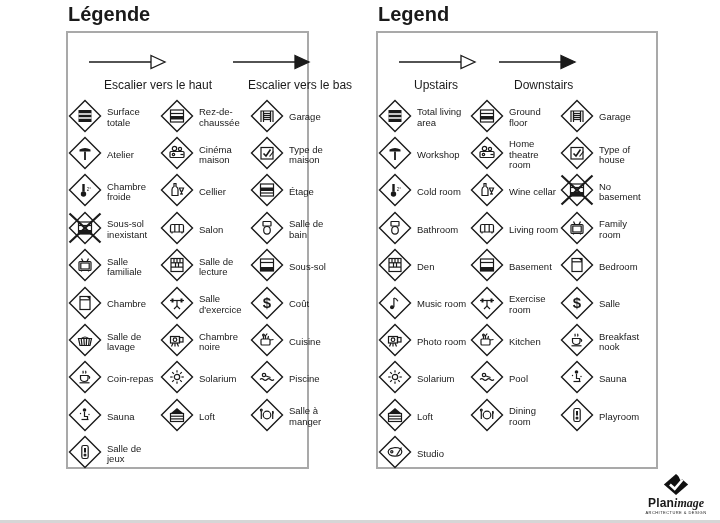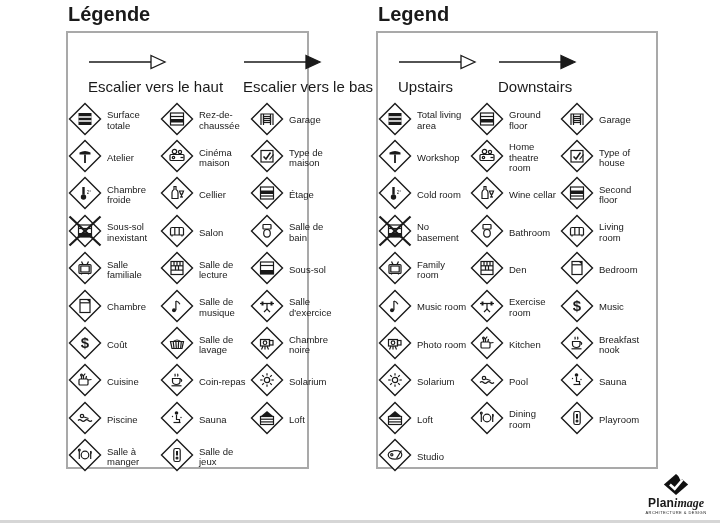--- a/index.html
+++ b/index.html
@@ -6,21 +6,21 @@
   .page{position:relative;width:720px;height:523px;background:#fff;overflow:hidden;
         font-family:"Liberation Sans",sans-serif;color:#1a1a1a;}
   .panel-wrap{position:absolute;top:0;height:475px;}
   #panel-fr{left:66px;width:243px;}
   #panel-en{left:376px;width:282px;}
   .panel-title{position:absolute;top:3px;left:2px;margin:0;font-size:20px;font-weight:700;white-space:nowrap;}
   .panel-box{position:absolute;top:31px;left:0;right:0;height:438px;border:2px solid #a9a9a9;
              background:#fff;box-sizing:border-box;}
   .arrow-row{display:flex;gap:20px;padding:21px 0 0 20px;}
   .arrow-group{display:flex;flex-direction:column;align-items:flex-start;}
-  .arrow-label{font-size:15px;margin-top:4px;white-space:nowrap;}
+  .arrow-label{font-size:12px;margin-top:4px;white-space:nowrap;margin-left:16px;}
   .legend-grid{display:grid;grid-template-columns:92px 90px 82px;margin-top:7px;}
   .legend-item{display:flex;align-items:center;height:37.4px;}
   .legend-item svg{flex:0 0 34px;}
   .item-label{font-size:9.5px;line-height:10.5px;margin-left:5px;width:50px;}
   .logo{position:absolute;right:7px;top:473px;width:74px;display:flex;flex-direction:column;align-items:center;}
   .logo-name{font-size:12px;line-height:12px;margin-top:1px;}
   .logo-name .bold{font-weight:700;letter-spacing:.2px;}
   .logo-name .script{font-family:"Liberation Serif",serif;font-style:italic;font-weight:700;}
   .logo-tagline{font-size:4px;letter-spacing:.45px;margin-top:1px;white-space:nowrap;}
   .page-edge{position:absolute;left:0;bottom:0;width:100%;height:3px;background:#d6d6d6;}
@@ -239,31 +239,20 @@
                   <line x1="5" y1="6.8" x2="15" y2="6.8"></line>
                   <path d="M15 3.5 L11.5 3.5 L15 6.8 Z" fill="#1a1a1a" stroke="none"></path>
                 </g>
               </svg></span>
             <span class="item-label">Chambre</span>
           </div>
           <div class="legend-item">
             <span><svg viewBox="0 0 34 34" width="34" height="34">
                 <polygon points="17,1.5 32.5,17 17,32.5 1.5,17" fill="#ffffff" stroke="#1a1a1a" stroke-width="1.4"></polygon>
                 <g transform="translate(7,7)" stroke="#1a1a1a" stroke-width="1.2" fill="none">
-                  <circle cx="7" cy="14.2" r="2" fill="#1a1a1a" stroke="none"></circle>
-                  <line x1="8.9" y1="14.2" x2="8.9" y2="5"></line>
-                  <path d="M8.9 5 q3 0.6 4 3.2"></path>
-                </g>
-              </svg></span>
-            <span class="item-label">Salle de musique</span>
-          </div>
-          <div class="legend-item">
-            <span><svg viewBox="0 0 34 34" width="34" height="34">
-                <polygon points="17,1.5 32.5,17 17,32.5 1.5,17" fill="#ffffff" stroke="#1a1a1a" stroke-width="1.4"></polygon>
-                <g transform="translate(7,7)" stroke="#1a1a1a" stroke-width="1.2" fill="none">
                   <line x1="3" y1="7.5" x2="17" y2="7.5"></line>
                   <rect x="4.5" y="5.5" width="2" height="4" fill="#1a1a1a" stroke="none"></rect>
                   <rect x="13.5" y="5.5" width="2" height="4" fill="#1a1a1a" stroke="none"></rect>
                   <line x1="10" y1="7.5" x2="10" y2="13"></line>
                   <path d="M7 16 L10 13 L13 16"></path>
                 </g>
               </svg></span>
             <span class="item-label">Salle d'exercice</span>
           </div>
           <div class="legend-item">
@@ -522,31 +511,20 @@
                   <line x1="13" y1="14" x2="16" y2="14"></line>
                 </g>
               </svg></span>
             <span class="item-label">Wine cellar</span>
           </div>
           <div class="legend-item">
             <span><svg viewBox="0 0 34 34" width="34" height="34">
                 <polygon points="17,1.5 32.5,17 17,32.5 1.5,17" fill="#ffffff" stroke="#1a1a1a" stroke-width="1.4"></polygon>
                 <g transform="translate(7,7)" stroke="#1a1a1a" stroke-width="1.2" fill="none">
                   <rect x="3.5" y="4" width="13" height="12"></rect>
-                  <rect x="3.5" y="7.5" width="13" height="3.5" fill="#1a1a1a" stroke="none"></rect>
-                  <line x1="3.5" y1="13" x2="16.5" y2="13"></line>
-                </g>
-              </svg></span>
-            <span class="item-label">Second floor</span>
-          </div>
-          <div class="legend-item">
-            <span><svg viewBox="0 0 34 34" width="34" height="34">
-                <polygon points="17,1.5 32.5,17 17,32.5 1.5,17" fill="#ffffff" stroke="#1a1a1a" stroke-width="1.4"></polygon>
-                <g transform="translate(7,7)" stroke="#1a1a1a" stroke-width="1.2" fill="none">
-                  <rect x="3.5" y="4" width="13" height="12"></rect>
                   <line x1="3.5" y1="7.5" x2="16.5" y2="7.5"></line>
                   <rect x="3.5" y="12" width="13" height="4" fill="#1a1a1a" stroke="none"></rect>
                 </g>
                 <line x1="1.5" y1="2.5" x2="32.5" y2="31.5" stroke="#1a1a1a" stroke-width="2.2"></line>
                 <line x1="32.5" y1="2.5" x2="1.5" y2="31.5" stroke="#1a1a1a" stroke-width="2.2"></line>
               </svg></span>
             <span class="item-label">No basement</span>
           </div>
           <div class="legend-item">
             <span><svg viewBox="0 0 34 34" width="34" height="34">
@@ -598,20 +576,31 @@
                   <line x1="8.5" y1="7.8" x2="8.5" y2="12.1"></line>
                   <line x1="11.5" y1="7.8" x2="11.5" y2="12.1"></line>
                 </g>
               </svg></span>
             <span class="item-label">Den</span>
           </div>
           <div class="legend-item">
             <span><svg viewBox="0 0 34 34" width="34" height="34">
                 <polygon points="17,1.5 32.5,17 17,32.5 1.5,17" fill="#ffffff" stroke="#1a1a1a" stroke-width="1.4"></polygon>
                 <g transform="translate(7,7)" stroke="#1a1a1a" stroke-width="1.2" fill="none">
+                  <rect x="3.5" y="4" width="13" height="12"></rect>
+                  <line x1="3.5" y1="7.5" x2="16.5" y2="7.5"></line>
+                  <rect x="3.5" y="12" width="13" height="4" fill="#1a1a1a" stroke="none"></rect>
+                </g>
+              </svg></span>
+            <span class="item-label">Basement</span>
+          </div>
+          <div class="legend-item">
+            <span><svg viewBox="0 0 34 34" width="34" height="34">
+                <polygon points="17,1.5 32.5,17 17,32.5 1.5,17" fill="#ffffff" stroke="#1a1a1a" stroke-width="1.4"></polygon>
+                <g transform="translate(7,7)" stroke="#1a1a1a" stroke-width="1.2" fill="none">
                   <rect x="5" y="3.5" width="10" height="13"></rect>
                   <line x1="5" y1="6.8" x2="15" y2="6.8"></line>
                   <path d="M15 3.5 L11.5 3.5 L15 6.8 Z" fill="#1a1a1a" stroke="none"></path>
                 </g>
               </svg></span>
             <span class="item-label">Bedroom</span>
           </div>
           <div class="legend-item">
             <span><svg viewBox="0 0 34 34" width="34" height="34">
                 <polygon points="17,1.5 32.5,17 17,32.5 1.5,17" fill="#ffffff" stroke="#1a1a1a" stroke-width="1.4"></polygon>
@@ -636,21 +625,21 @@
               </svg></span>
             <span class="item-label">Exercise room</span>
           </div>
           <div class="legend-item">
             <span><svg viewBox="0 0 34 34" width="34" height="34">
                 <polygon points="17,1.5 32.5,17 17,32.5 1.5,17" fill="#ffffff" stroke="#1a1a1a" stroke-width="1.4"></polygon>
                 <g transform="translate(7,7)" stroke="#1a1a1a" stroke-width="1.2" fill="none">
                   <text x="10" y="15" text-anchor="middle" font-size="15" font-weight="bold" fill="#1a1a1a" stroke="none" font-family="'Liberation Sans',sans-serif">$</text>
                 </g>
               </svg></span>
-            <span class="item-label">Music</span>
+            <span class="item-label">Salle</span>
           </div>
           <div class="legend-item">
             <span><svg viewBox="0 0 34 34" width="34" height="34">
                 <polygon points="17,1.5 32.5,17 17,32.5 1.5,17" fill="#ffffff" stroke="#1a1a1a" stroke-width="1.4"></polygon>
                 <g transform="translate(7,7)" stroke="#1a1a1a" stroke-width="1.2" fill="none">
                   <rect x="3.5" y="6.5" width="9" height="6.5"></rect>
                   <circle cx="8" cy="9.7" r="1.8"></circle>
                   <rect x="12.5" y="7.5" width="3.5" height="4.5"></rect>
                   <line x1="6" y1="13" x2="4.5" y2="16.5"></line>
                   <line x1="10" y1="13" x2="11.5" y2="16.5"></line>

